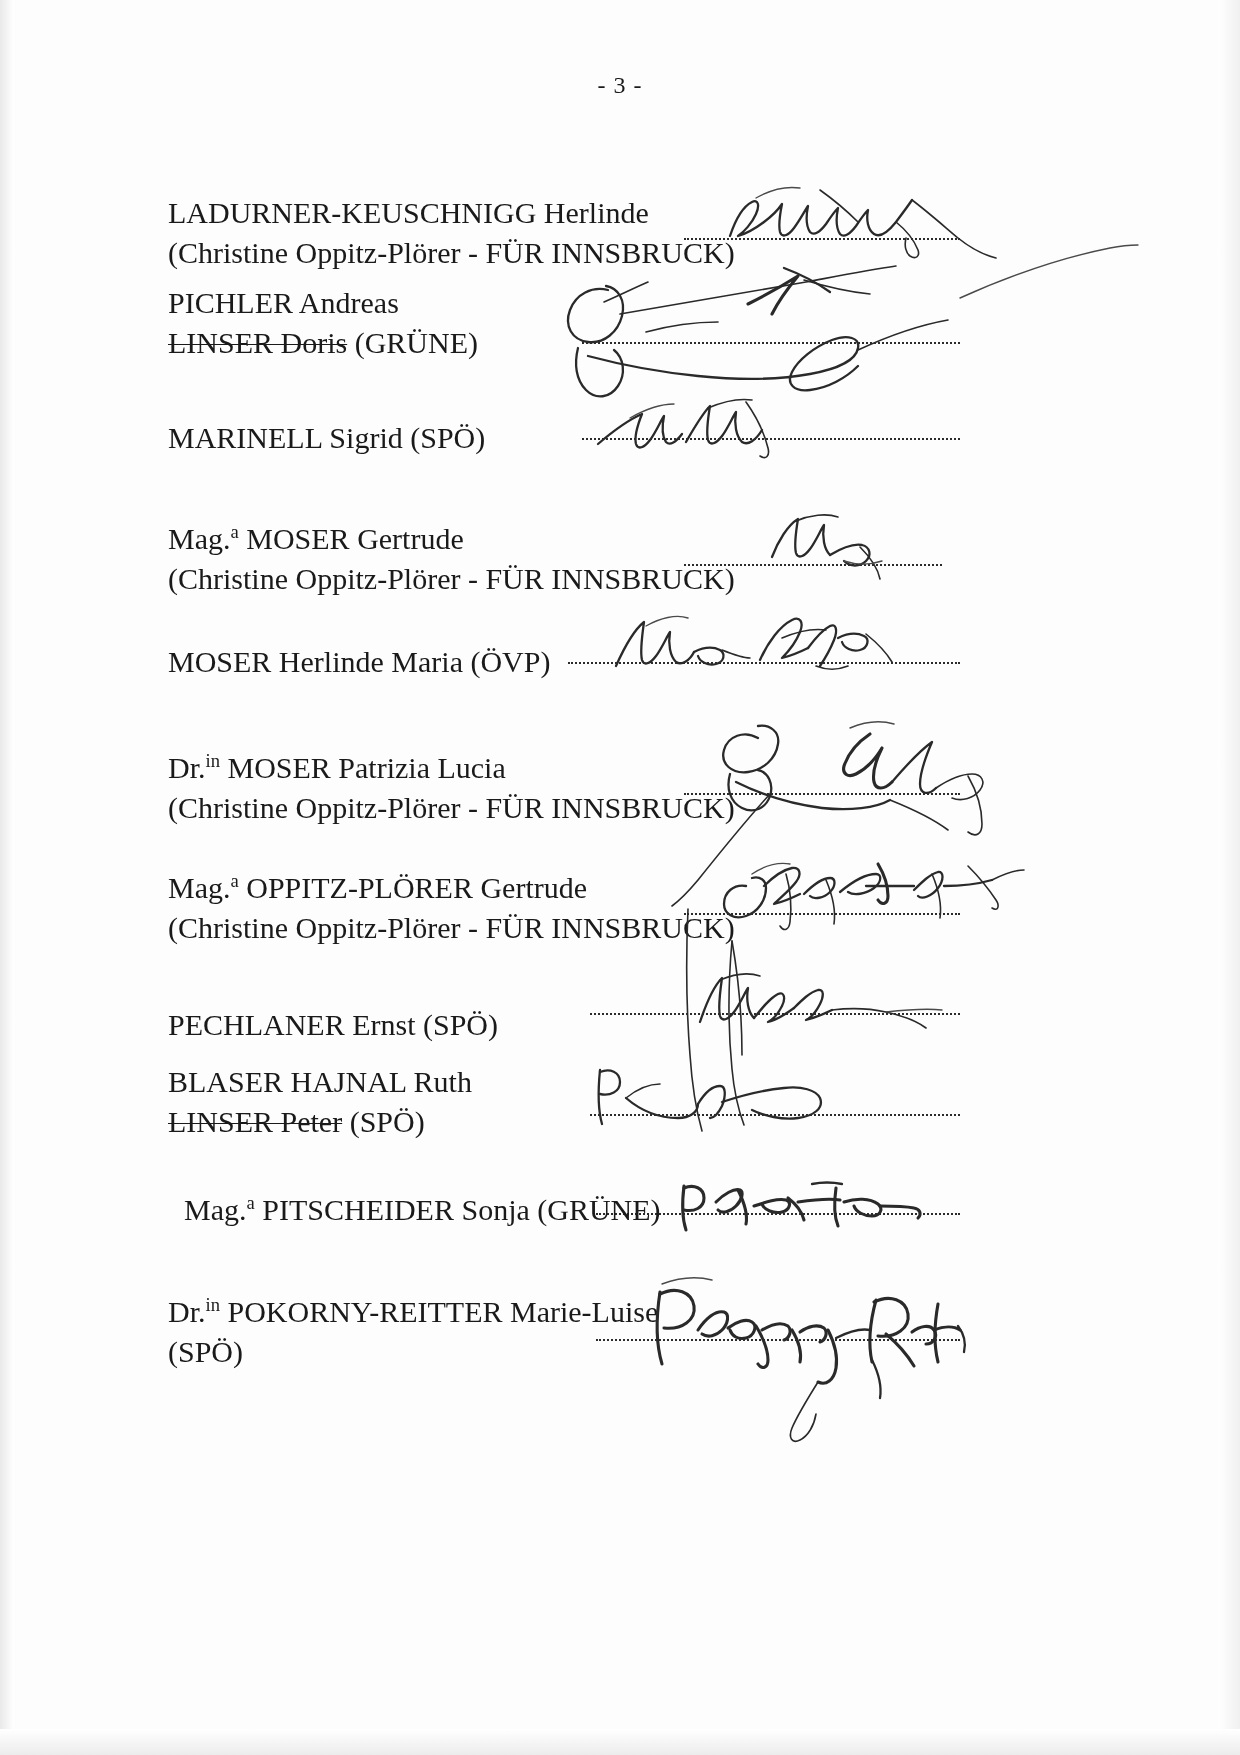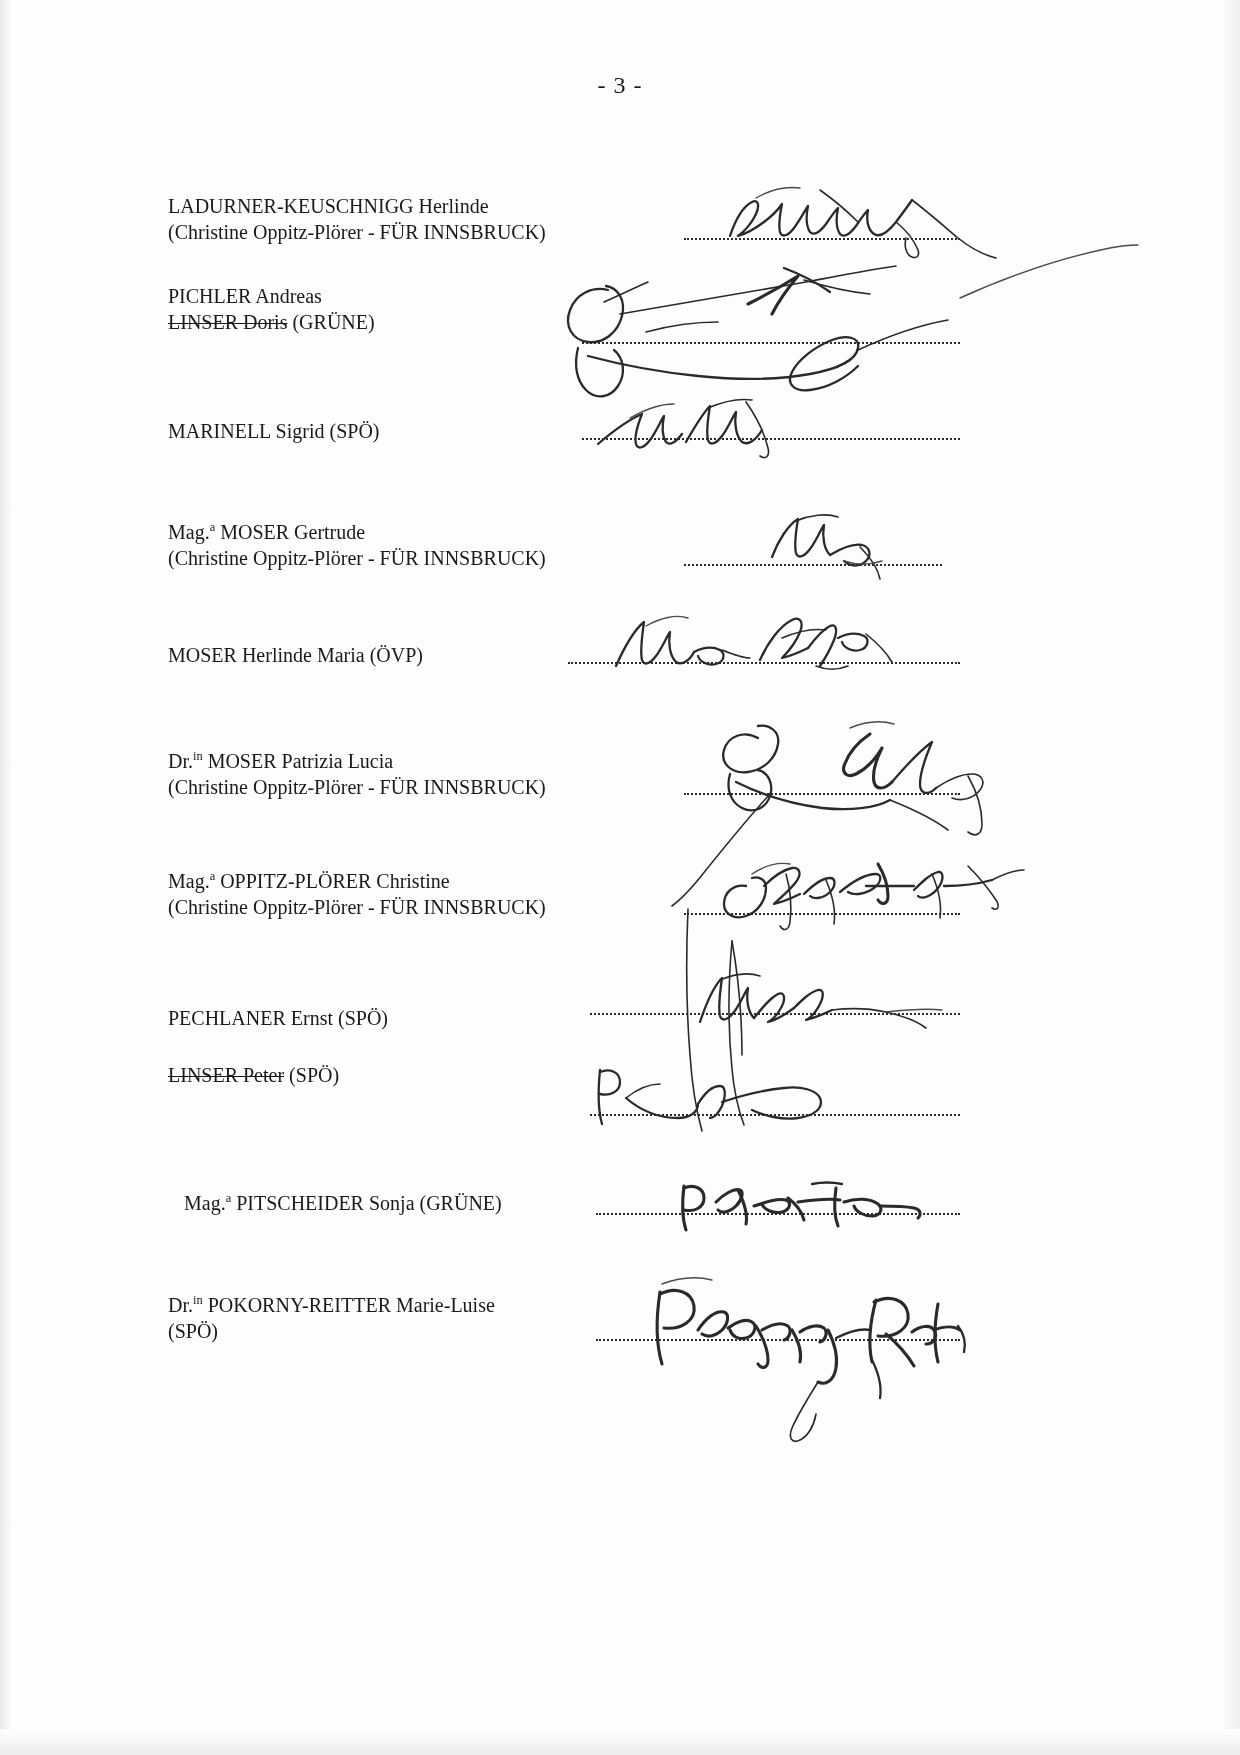--- a/index.html
+++ b/index.html
@@ -56,21 +56,21 @@
   }
 
   .entry {
     position: absolute;
     left: 168px;
     width: 900px;
   }
   .entry .names {
     position: relative;
     z-index: 3;
-    font-size: 20px;
+    font-size: 30px;
     line-height: 1.32;
     white-space: nowrap;
   }
   .entry .names .line {
     white-space: nowrap;
   }
   .strike {
     text-decoration: line-through;
     text-decoration-thickness: 1.4px;
   }
@@ -245,21 +245,21 @@
 
   <div class="sig" style="left:654px; top:790px;">
     <svg width="120" height="120" viewBox="0 0 120 120">
       <path class="ink ink-thin" d="M116 4 C94 28 68 60 44 90 C34 102 26 110 18 116"></path>
     </svg>
   </div>
 
   <div class="entry" style="top:868px;">
     <div class="names">
       <div class="line">
-        <span>Mag.</span><sup>a</sup><span> OPPITZ-PLÖRER Christine</span>
+        <span>Mag.</span><sup>a</sup><span> OPPITZ-PLÖRER Gertrude</span>
       </div>
       <div class="line">(Christine Oppitz-Plörer - FÜR INNSBRUCK)</div>
     </div>
   </div>
   <div class="dots" style="left:684px; top:912px; width:276px;"></div>
   <div class="sig" style="left:716px; top:852px;">
     <svg width="310" height="90" viewBox="0 0 310 90">
       <path class="ink ink-med" d="M30 34 C18 32 8 40 8 52 C8 62 18 68 30 64 C42 60 50 48 50 36 C50 28 44 24 36 26"></path>
       <path class="ink ink-med" d="M48 34 C56 26 66 18 76 16 C84 15 86 22 80 30 C74 38 64 46 58 52 C66 50 76 46 84 42"></path>
       <path class="ink ink-thin" d="M70 22 C74 36 76 54 74 70 C73 78 68 80 64 74"></path>
@@ -297,20 +297,21 @@
       <path class="ink ink-med" d="M64 58 C72 48 80 38 88 34 C94 31 96 38 92 46 C88 54 82 60 78 62 C86 60 96 54 104 48"></path>
       <path class="ink ink-med" d="M104 48 C112 40 120 32 128 30 C134 29 134 36 130 44 C126 52 120 58 116 60 C124 58 134 54 142 50"></path>
       <path class="ink ink-thin" d="M142 50 C158 48 178 48 196 52 C214 56 228 62 236 68"></path>
       <path class="ink ink-thin" d="M30 20 C44 14 58 12 70 16"></path>
       <path class="ink ink-fade" d="M196 52 C214 50 234 48 252 50"></path>
     </svg>
   </div>
 
   <div class="entry" style="top:1062px;">
     <div class="names">
+      <div class="line">BLASER HAJNAL Ruth</div>
       <div class="line">
         <span class="strike">LINSER Peter</span><span> (SPÖ)</span>
       </div>
     </div>
   </div>
   <div class="dots" style="left:590px; top:1113px; width:370px;"></div>
   <div class="sig" style="left:586px; top:1056px;">
     <svg width="300" height="80" viewBox="0 0 300 80">
       <path class="ink ink-med" d="M14 14 C12 34 12 54 16 68"></path>
       <path class="ink ink-med" d="M14 16 C24 12 34 16 34 26 C34 36 24 40 14 38"></path>

